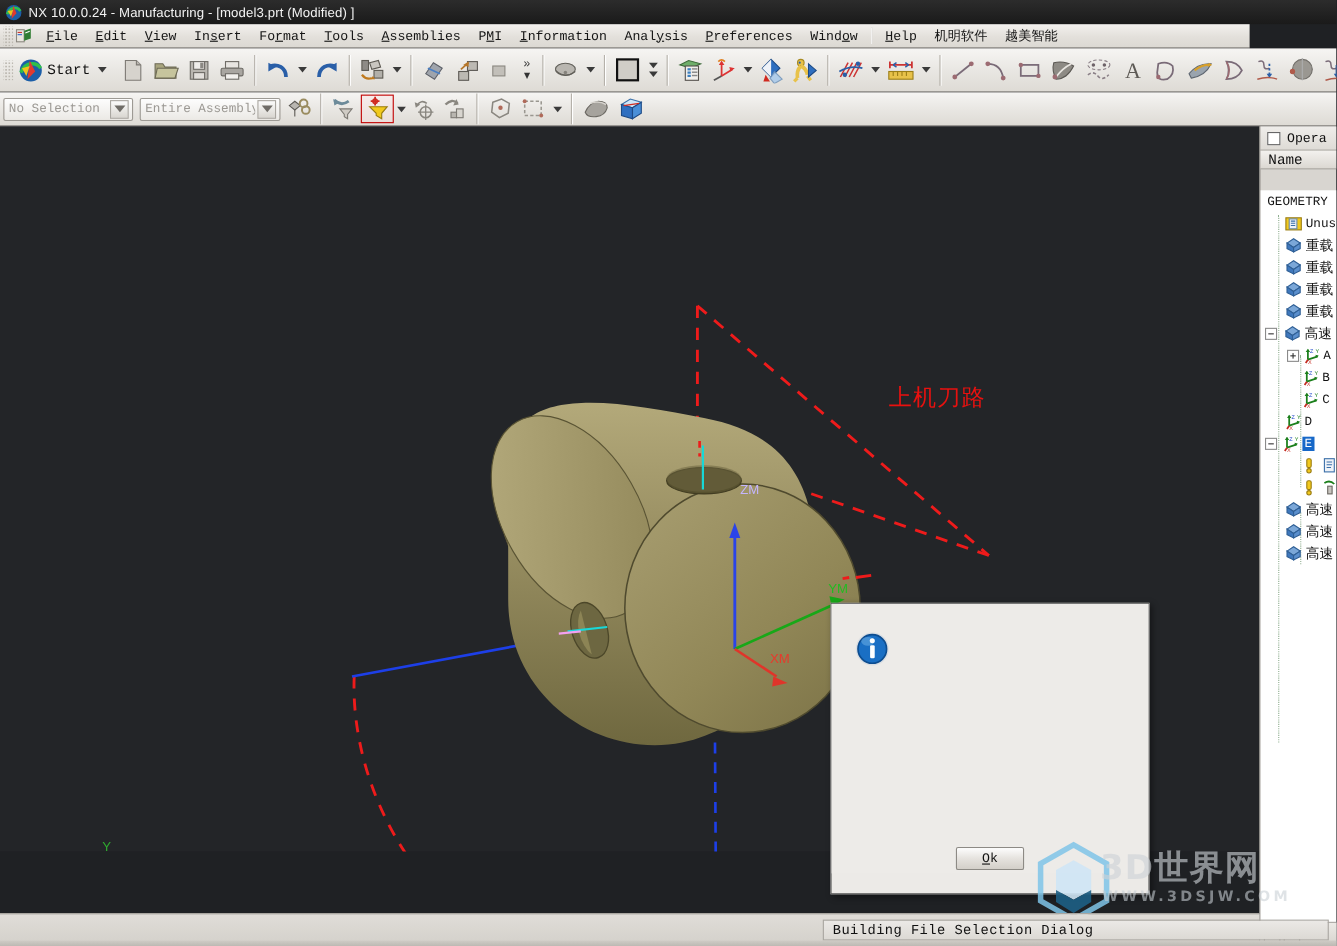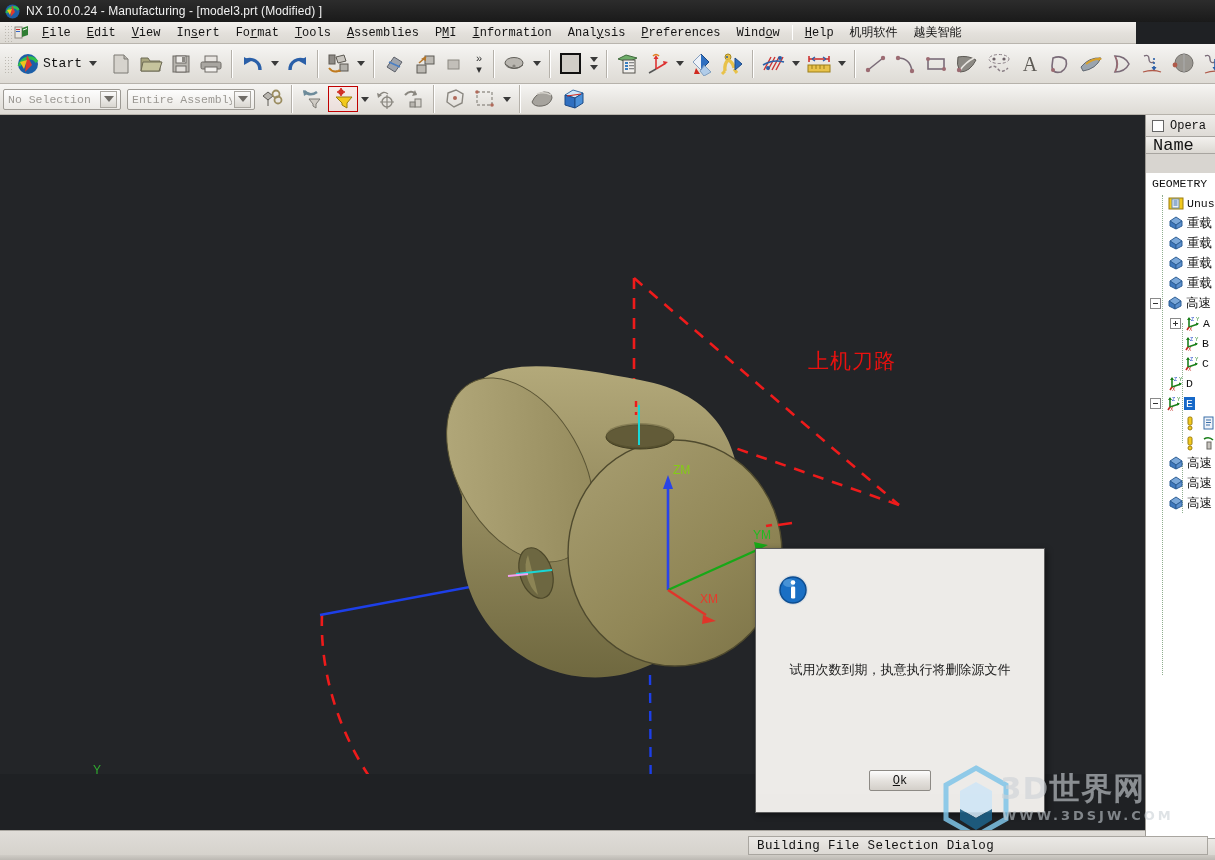--- a/index.html
+++ b/index.html
@@ -139,21 +139,21 @@
   .rp-tabhead .t {
     font-family: "Liberation Mono", monospace; font-size: 12px; color: #111;
     white-space: nowrap;
   }
   .rp-colhead {
     height: 17px; background: linear-gradient(180deg,#f3f1ee,#dbd8d2);
     border-bottom: 1px solid #a8a5a0;
     display: flex; align-items: center; padding-left: 7px;
   }
   .rp-colhead span {
-    font-family: "Liberation Mono", monospace; font-size: 17px; color: #111;
+    font-family: "Liberation Mono", monospace; font-size: 13px; color: #111;
   }
   .tree { position: relative; background: #ffffff; height: 690px; overflow: hidden; margin-top: 19px; }
   .trow {
     height: 20px; display: flex; align-items: center; white-space: nowrap;
     font-size: 12px; position: relative;
   }
   .trow .tlabel {
     font-family: "DejaVu Sans", sans-serif; font-size: 12.5px; color: #111;
     overflow: hidden;
   }
@@ -739,42 +739,41 @@
         <path d="M62 776 L62 814" stroke="#cc2a22" stroke-width="2.6"></path>
         <path d="M62 822 l-4 -11 h8 z" fill="#cc2a22"></path>
         <path d="M62 776 L86 792" stroke="#2a44e8" stroke-width="2.6"></path>
         <path d="M92 796 l-9 -5 l-1 7 z" fill="#2a44e8"></path>
       </g>
     </svg>
 
     <span class="anno" style="left:808px; top:232px;">上机刀路</span>
     <span class="anno" style="left:489px; top:671px;">闲时装B</span>
 
-    <span class="axislabel" style="left:673px; top:348px; color:#84cc16;">ZM</span>
+    <span class="axislabel" style="left:673px; top:323px; color:#c4b5fd;">ZM</span>
     <span class="axislabel" style="left:753px; top:413px; color:#22bb22;">YM</span>
     <span class="axislabel" style="left:700px; top:477px; color:#e8392c;">XM</span>
 
     <span class="axislabel" style="left:54px; top:697px; color:#d03a30;">X</span>
     <span class="axislabel" style="left:93px; top:648px; color:#2faa2f;">Y</span>
     <span class="axislabel" style="left:75px; top:672px; color:#4a66ff;">Z</span>
   </div>
 
   <div class="dialog">
     <div class="dlg-body">
       <span class="info-icon">
         <svg width="34" height="34" viewBox="0 0 34 34">
           <circle cx="17" cy="17" r="15" fill="#d9dde2"></circle>
           <circle cx="17" cy="17" r="13" fill="#1a6fc4"></circle>
           <circle cx="17" cy="17" r="13" fill="none" stroke="#0d4d90" stroke-width="1.5"></circle>
           <ellipse cx="13" cy="10" rx="6" ry="4" fill="#5fa5e0" opacity=".65"></ellipse>
           <circle cx="17" cy="9.5" r="2.3" fill="#ffffff"></circle>
           <rect x="15" y="13.5" width="4.2" height="12" rx="1.2" fill="#ffffff"></rect>
         </svg>
       </span>
-      <div class="dlg-msg">试用次数到期，执意执行将删除源文件</div>
       <div class="dlg-btn">
         <span><u>O</u>k</span>
       </div>
     </div>
   </div>
 
   <div class="respanel">
     <div class="rp-tabhead">
       <span class="chk"></span>
       <span class="t">Opera</span>

